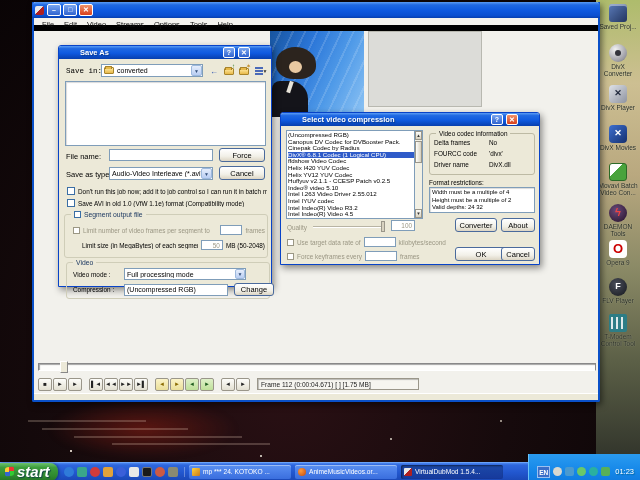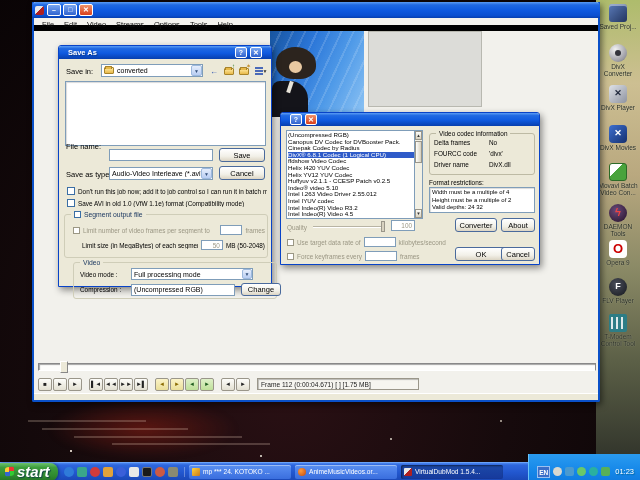--- a/index.html
+++ b/index.html
@@ -86,21 +86,21 @@
   .cbtn.gapl { margin-left:6px; }
   .frameinfo { margin-left:6px; width:162px; height:12px; background:#F6F5F0; border:1px solid #9a968a;
     box-shadow:inset 1px 1px 1px rgba(0,0,0,.25); font-size:6.6px; line-height:11px; padding:0 3px;
     color:#222; white-space:nowrap; overflow:hidden; }
   .statusbar { position:absolute; left:0; right:0; bottom:0; height:7px; background:#ECE9D8;
     border-top:1px solid #fff; }
 
   
   .dialog { position:absolute; background:#ECE9D8; border:1px solid #0843c8; border-radius:3px 3px 0 0;
     box-shadow:2px 3px 7px rgba(0,0,0,.45); }
-  .dtitle { height:13px; border-radius:2px 2px 0 0; padding:1px 9px; display:flex; align-items:center; gap:3px;
+  .dtitle { height:13px; border-radius:2px 2px 0 0; padding:1px 21px; display:flex; align-items:center; gap:3px;
     background:linear-gradient(180deg,#5a9cf4 0%,#2069e2 20%,#0f5ae0 55%,#073fae 100%); }
   .dtitle .ttext { color:#fff; font-size:7.5px; font-weight:bold; flex:1; white-space:nowrap; overflow:hidden;
     text-shadow:1px 1px 1px #0a3a8c; }
   .dbtn { width:12px; height:11px; border-radius:2px; border:1px solid #fff; flex:none;
     background:linear-gradient(180deg,#7aa6f0,#2f63cf); color:#fff; font-size:7px; line-height:9px;
     text-align:center; font-weight:bold; }
   .dbtn.red { background:linear-gradient(180deg,#f0926a,#d8401c); }
   .lbl { font-size:7.5px; color:#000; }
   .slbl { font-size:6.4px; color:#000; white-space:nowrap; }
   .dis { color:#9B9784 !important; }
@@ -273,21 +273,21 @@
     <div class="statusbar"></div>
   </div>
 
   <div class="dialog" style="left:58px;top:45px;width:214px;height:242px;">
     <div class="dtitle">
       <div class="ttext">Save As</div>
       <div class="dbtn">?</div>
       <div class="dbtn">✕</div>
     </div>
 
-    <div class="lbl" style="position:absolute;left:7px;top:21px;">Save in:</div>
+    <div class="lbl" style="position:absolute;left:7px;top:21px;font-family:Liberation Mono, monospace;">Save in:</div>
     <div class="combo" style="position:absolute;left:42px;top:18px;width:102px;">
       <div class="folder" style="margin-right:3px;"></div>
       <div class="ctext">converted</div>
       <div class="drop">▼</div>
     </div>
     <div style="position:absolute;left:148px;top:18px;display:flex;gap:1px;">
       <div class="tbico">←</div>
       <div class="tbico" style="position:relative;">
         <span class="folder"></span>
         <span style="position:absolute;top:-1px;right:1px;font-size:6px;color:#2a7a2a;">↑</span>
@@ -297,23 +297,23 @@
         <span style="position:absolute;top:-2px;right:0px;font-size:6px;color:#c08a20;">✶</span>
       </div>
       <div class="tbico" style="width:18px;">
         <span style="display:inline-block;width:8px;height:8px;background:repeating-linear-gradient(180deg,#4a6ab8 0 2px,transparent 2px 3px);"></span>
         <span style="font-size:5px;color:#333;">▼</span>
       </div>
     </div>
 
     <div class="listbox" style="position:absolute;left:6px;top:35px;width:201px;height:65px;"></div>
 
-    <div class="lbl" style="position:absolute;left:7px;top:96px;">File name:</div>
+    <div class="lbl" style="position:absolute;left:7px;top:106px;">File name:</div>
     <input class="xin" style="position: absolute; left: 50px; top: 103px; width: 104px;" value="">
-    <div class="xpbtn" style="position:absolute;left:160px;top:102px;width:46px;height:14px;line-height:13px;">Save</div>
+    <div class="xpbtn" style="position:absolute;left:160px;top:102px;width:46px;height:14px;line-height:13px;">Force</div>
 
     <div class="lbl" style="position:absolute;left:7px;top:124px;">Save as type:</div>
     <div class="combo" style="position:absolute;left:50px;top:121px;width:104px;">
       <div class="ctext">Audio-Video Interleave (*.avi)</div>
       <div class="drop">▼</div>
     </div>
     <div class="xpbtn" style="position:absolute;left:160px;top:120px;width:46px;height:14px;line-height:13px;">Cancel</div>
 
     <div class="chkrow" style="left:8px;top:141px;right:4px;">
       <div class="chkbox"></div>
@@ -335,41 +335,42 @@
         <input class="xin dis" style="width: 22px; height: 10px; font-size: 6.4px; text-align: right;" value="">
         <div class="slbl dis">frames</div>
       </div>
       <div class="chkrow" style="left:17px;top:25px;right:2px;">
         <div class="slbl" style="overflow:hidden;flex:1;">Limit size (in MegaBytes) of each segment to</div>
         <input class="xin dis" style="width: 22px; height: 10px; font-size: 6.4px; text-align: right; color: rgb(155, 151, 132);" value="50">
         <div class="slbl">MB (50-2048)</div>
       </div>
     </div>
 
-    <div class="grp" style="left:14px;top:216px;width:204px;height:37px;">
+    <div class="grp" style="left:7px;top:216px;width:204px;height:37px;">
       <div class="glegend">
           <span>Video</span>
         </div>
       <div class="chkrow" style="left:6px;top:5px;">
         <div class="slbl" style="width:48px;">Video mode :</div>
         <div class="combo" style="width:122px;height:12px;">
           <div class="ctext">Full processing mode</div>
           <div class="drop" style="width:10px;height:10px;line-height:9px;">▼</div>
         </div>
       </div>
       <div class="chkrow" style="left:6px;top:20px;">
         <div class="slbl" style="width:48px;">Compression :</div>
         <div class="xin" style="width:104px;height:12px;line-height:10px;">(Uncompressed RGB)</div>
         <div class="xpbtn" style="width:40px;height:13px;line-height:12px;margin-left:3px;">Change</div>
       </div>
     </div>
   </div>
 
   <div class="dialog" style="left:280px;top:112px;width:260px;height:153px;">
     <div class="dtitle">
+      <div class="ttext">Select video compression</div>
       <div class="dbtn">?</div>
       <div class="dbtn red">✕</div>
     </div>
 
     <div class="codecs">
       <div class="items">
         <div class="it">(Uncompressed RGB)</div>
         <div class="it">Canopus DV Codec for DVBooster Pack.</div>
         <div class="it">Cinepak Codec by Radius</div>
         <div class="it sel">DivX® 6.8.1 Codec (1 Logical CPU)</div>

